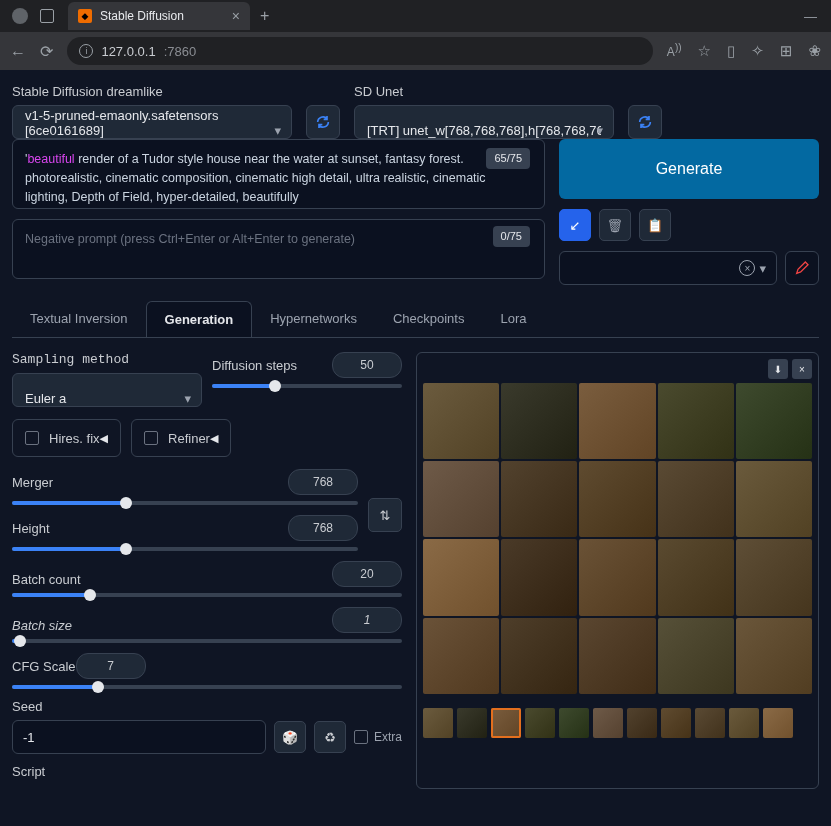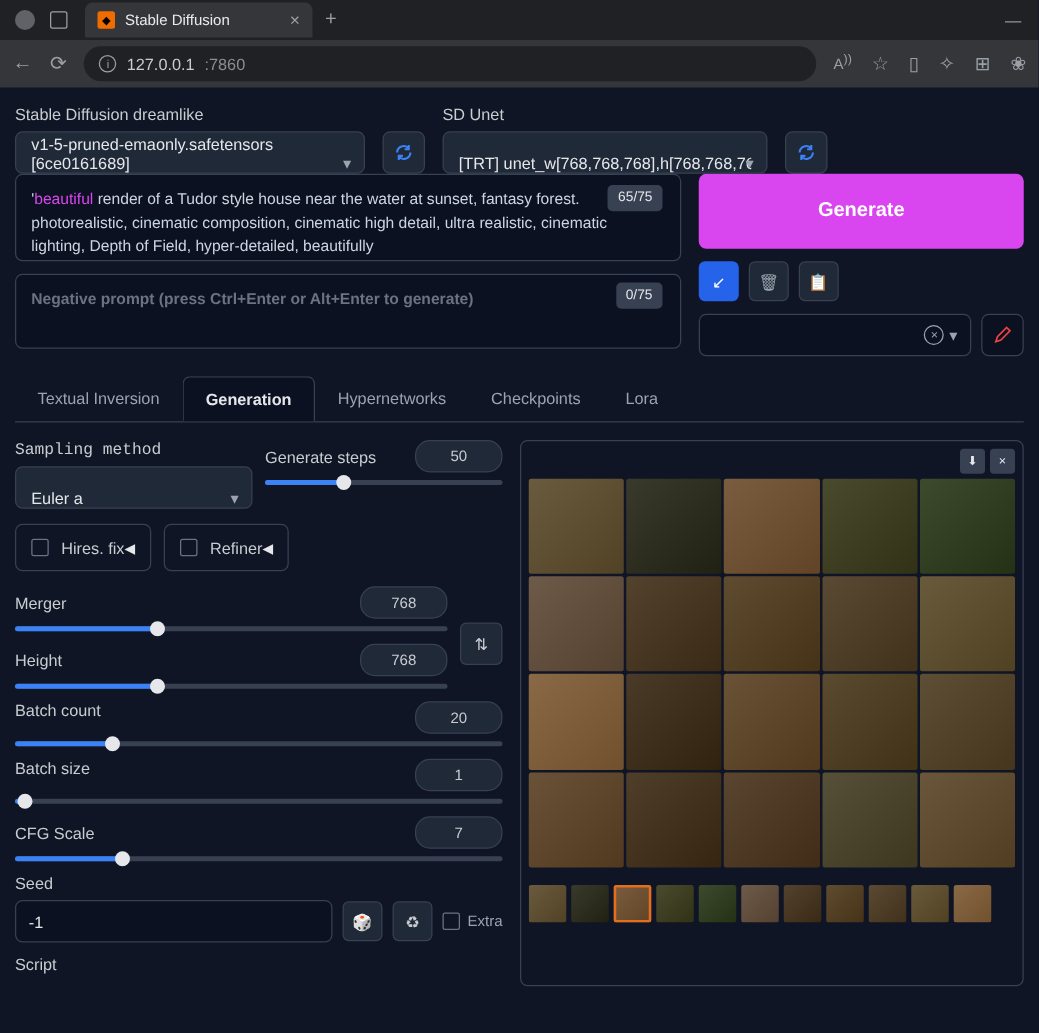--- a/index.html
+++ b/index.html
@@ -32,25 +32,25 @@
   
   .tabs{display:flex;gap:30px;margin:16px 0 10px 6px;}
   .tabs .tab{color:#9ca3af;cursor:pointer;padding:4px 0;}
   .tabs .tab.active{color:#e5e7eb;font-weight:600;border-bottom:2px solid #e5e7eb;}
   
   .promptrow{display:flex;gap:14px;}
   .promptcol{flex:1;display:flex;flex-direction:column;gap:10px;}
   .prompt{position:relative;background:#0b1120;border:1px solid #374151;border-radius:6px;padding:10px 12px;color:#cbd5e1;font-size:12.5px;line-height:1.5;height:70px;overflow:hidden;}
   .prompt.negative{height:60px;}
   .prompt .beautiful{color:#d946ef;}
-  .prompt .placeholder{color:#6b7280;font-weight:bold;}
+  .prompt .placeholder{color:#6b7280;}
   .counter{position:absolute;top:-10px;right:14px;background:#374151;color:#e5e7eb;font-size:11px;padding:2px 8px;border-radius:4px;margin-top:18px;}
   .prompt.negative .counter{top:-12px;right:14px;}
   .gencol{width:260px;display:flex;flex-direction:column;gap:10px;}
-  .generate{background:#d946ef;color:#fff;border:none;border-radius:6px;height:60px;font-size:16px;font-weight:700;cursor:pointer;}
+  .generate{background:#0369a1;color:#fff;border:none;border-radius:6px;height:60px;font-size:16px;font-weight:400;cursor:pointer;}
   .iconrow{display:flex;gap:8px;}
   .smallbtn{background:#1f2937;border:1px solid #374151;border-radius:5px;width:32px;height:32px;display:flex;align-items:center;justify-content:center;cursor:pointer;font-size:13px;}
   .smallbtn.blue{background:#2563eb;color:#fff;border-color:#2563eb;}
   .smallbtn.trash{color:#9ca3af;}
   .stylerow{display:flex;gap:8px;}
   .styleselect{flex:1;background:#0b1120;border:1px solid #374151;border-radius:6px;height:34px;display:flex;align-items:center;justify-content:flex-end;padding:0 10px;color:#9ca3af;}
   .styleselect .xcircle{width:16px;height:16px;border:1px solid #9ca3af;border-radius:50%;display:flex;align-items:center;justify-content:center;font-size:10px;margin-right:4px;}
   .brush{width:34px;height:34px;background:#0b1120;border:1px solid #374151;border-radius:6px;display:flex;align-items:center;justify-content:center;cursor:pointer;}
   
   .subtabs{display:flex;gap:0;margin-top:16px;border-bottom:1px solid #374151;}
@@ -192,21 +192,21 @@
     <div class="leftpanel">
       <div class="twofields">
         <div class="col">
           <span class="lbl" style="display:block;margin-bottom:6px;font-family:Liberation Mono, monospace;">Sampling method</span>
           <div class="select" style="height:34px;">
               <span>Euler a</span>
             </div>
         </div>
         <div class="col">
           <div style="display:flex;justify-content:space-between;align-items:center;margin-bottom:6px;">
-            <span>Generate steps</span>
+            <span>Diffusion steps</span>
             <span class="numbox">50</span>
           </div>
           <div class="track">
               <div class="fill" style="width:33%;"></div>
               <div class="thumb" style="left:33%;"></div>
             </div>
         </div>
       </div>
 
       <div class="twofields" style="margin-top:12px;">
@@ -248,43 +248,43 @@
                 <div class="thumb" style="left:33%;"></div>
               </div>
           </div>
         </div>
         <div class="swap">
           <div class="smallbtn" style="width:34px;height:34px;">⇅</div>
         </div>
       </div>
 
       <div class="field">
-        <div style="display:flex;justify-content:space-between;align-items:flex-start;margin-bottom:6px;">
+        <div style="display:flex;justify-content:space-between;align-items:flex-end;margin-bottom:6px;">
           <span>Batch count</span>
           <span class="numbox">20</span>
         </div>
         <div class="track">
             <div class="fill" style="width:20%;"></div>
             <div class="thumb" style="left:20%;"></div>
           </div>
       </div>
 
       <div class="field">
-        <div style="display:flex;justify-content:space-between;align-items:flex-start;margin-bottom:6px;">
+        <div style="display:flex;justify-content:space-between;align-items:flex-end;margin-bottom:6px;font-style:italic;">
           <span>Batch size</span>
           <span class="numbox">1</span>
         </div>
         <div class="track">
             <div class="fill" style="width:2%;"></div>
             <div class="thumb" style="left:2%;"></div>
           </div>
       </div>
 
       <div class="field">
-        <div style="display:flex;justify-content:space-between;align-items:center;margin-bottom:6px;">
+        <div style="display:flex;justify-content:flex-start;align-items:center;margin-bottom:6px;">
           <span>CFG Scale</span>
           <span class="numbox">7</span>
         </div>
         <div class="track">
             <div class="fill" style="width:22%;"></div>
             <div class="thumb" style="left:22%;"></div>
           </div>
       </div>
 
       <div class="field">

